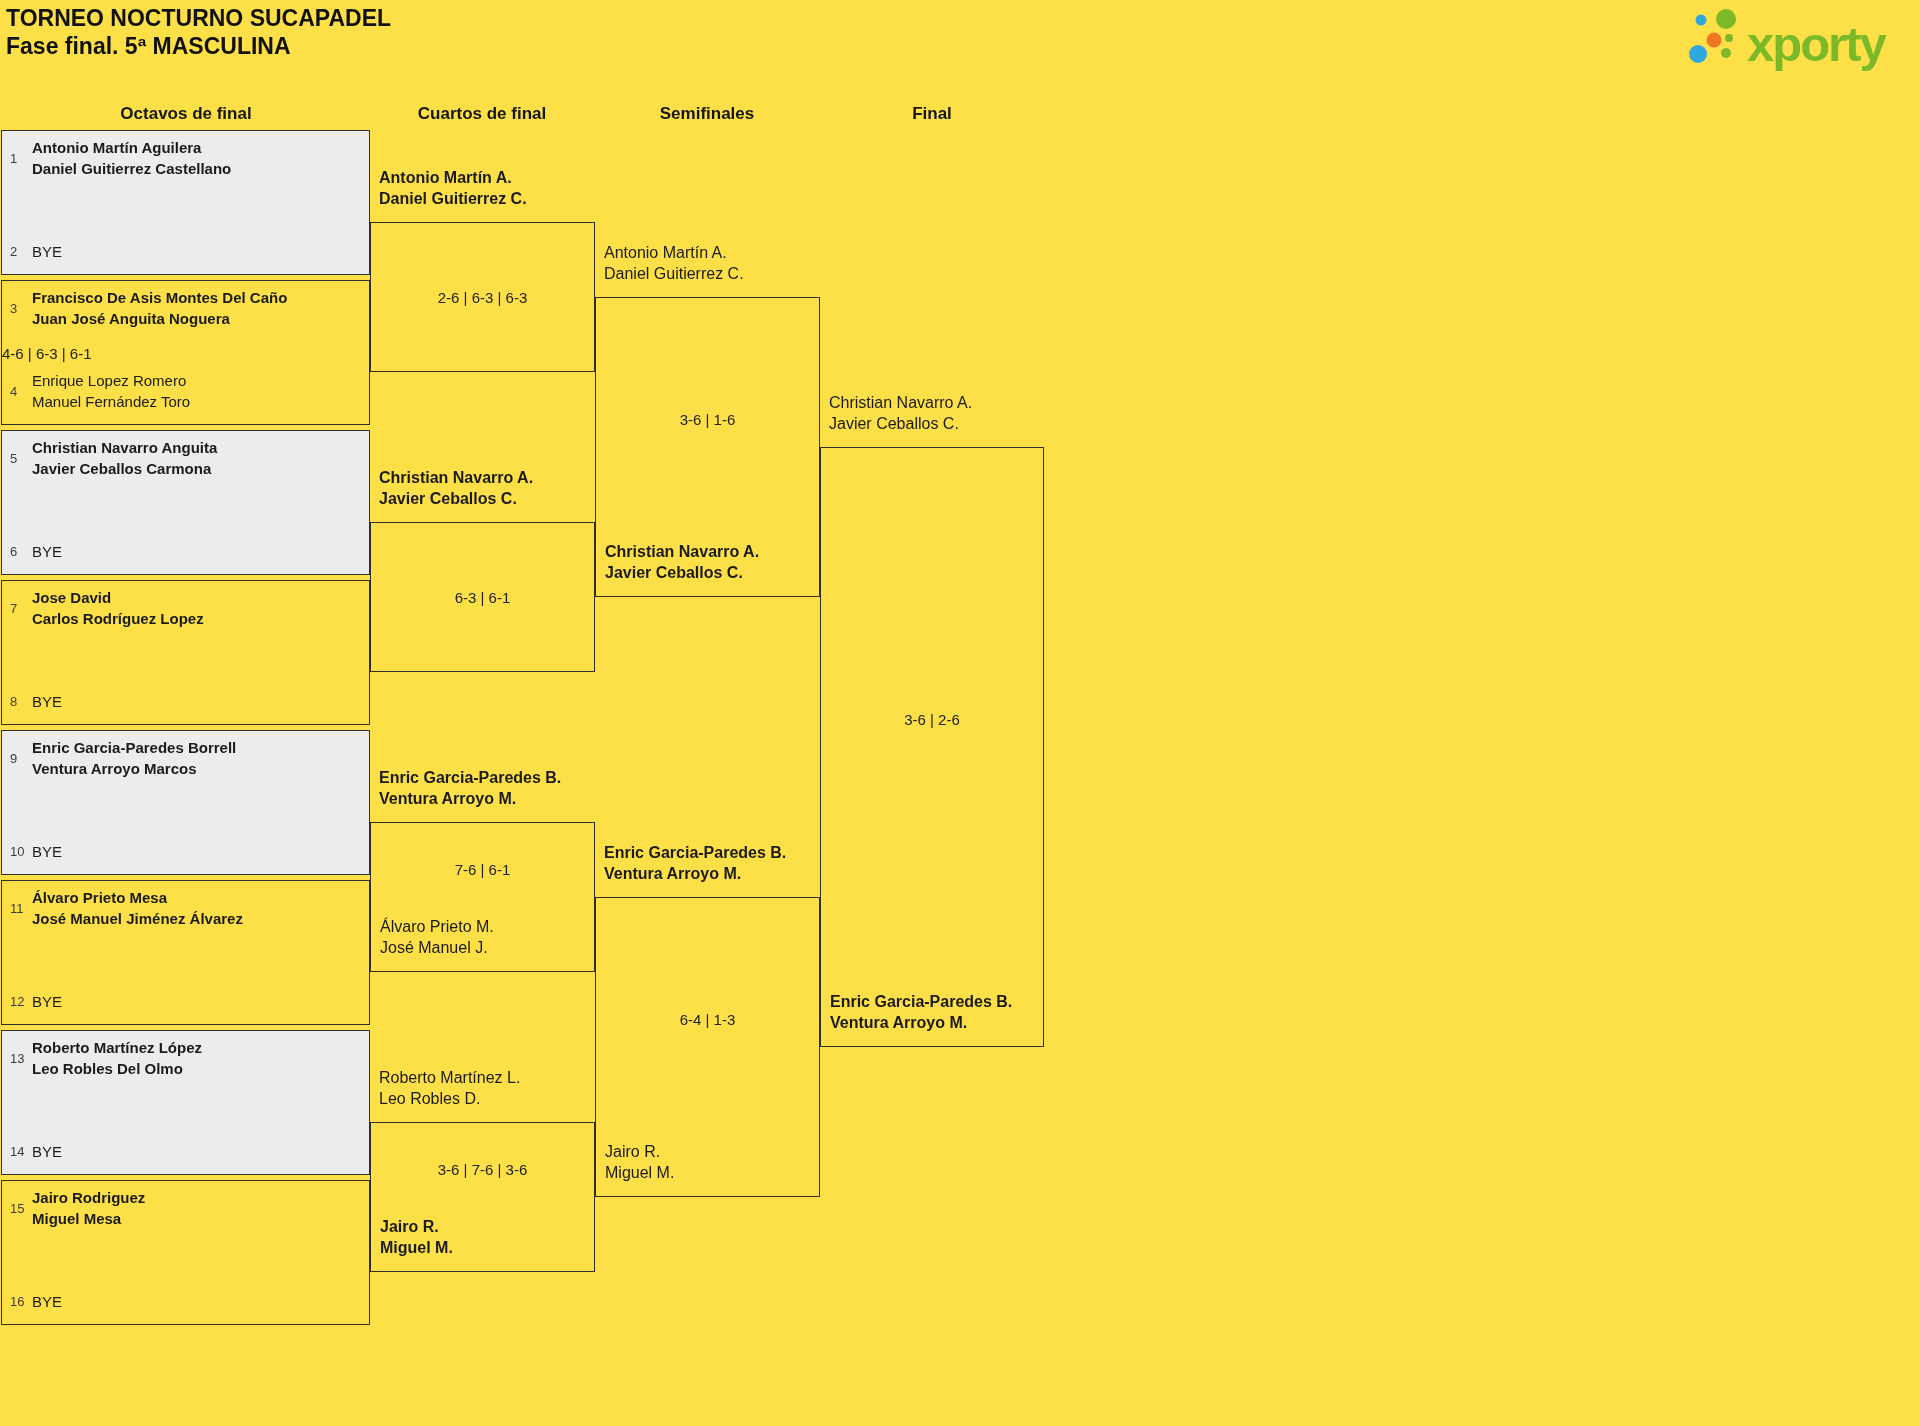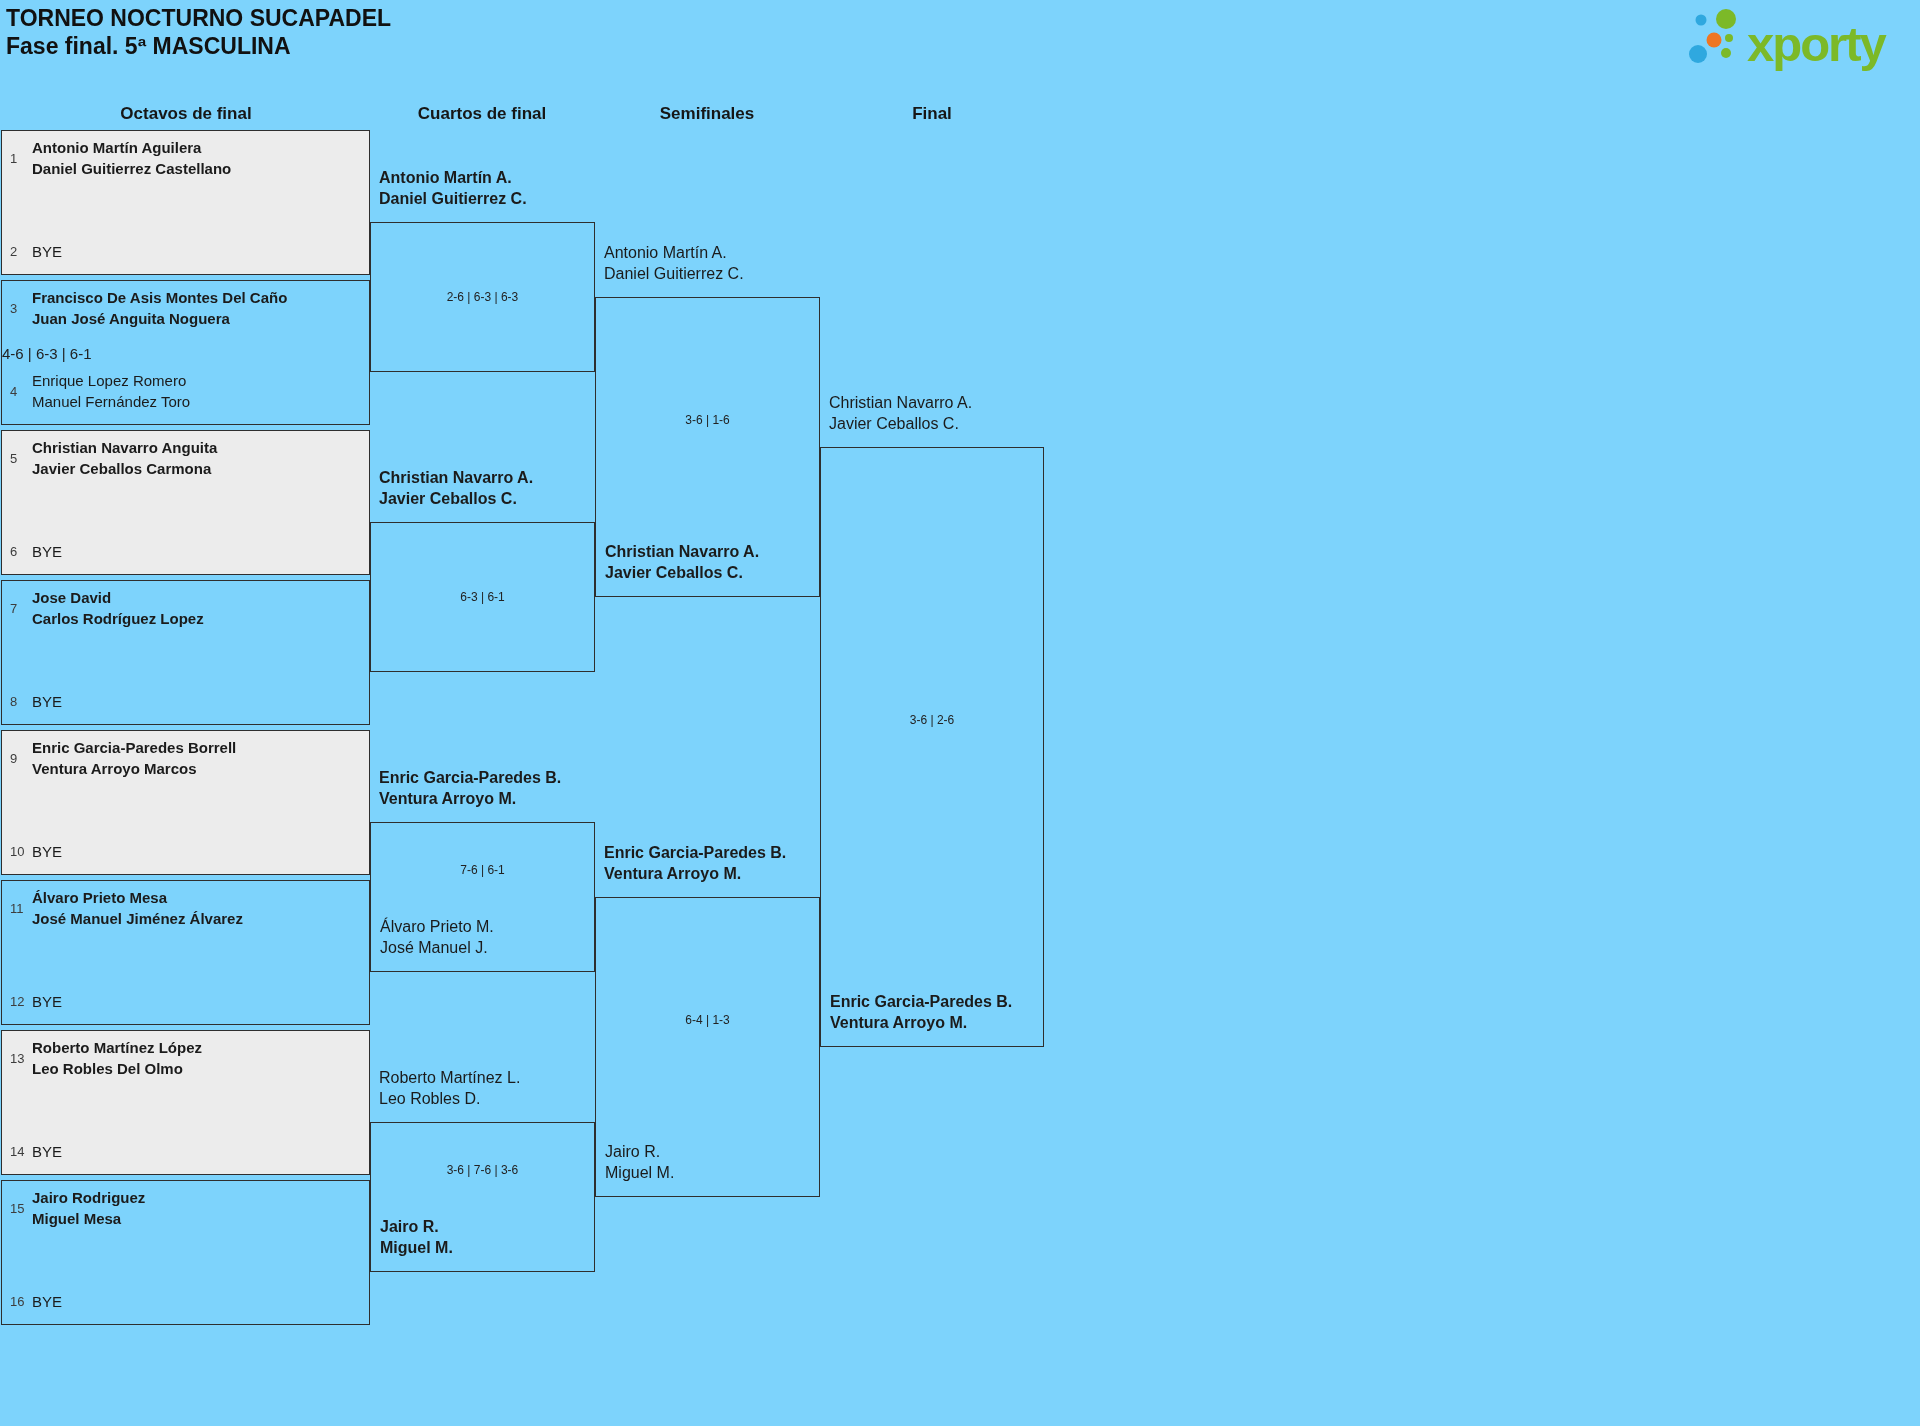--- a/index.html
+++ b/index.html
@@ -1,17 +1,17 @@
 <!DOCTYPE html>
 <html><head>
 <meta charset="utf-8">
 <style>
   html,body{margin:0;padding:0;background:#ffffff;}
   body{font-family:"Liberation Sans","DejaVu Sans",sans-serif;color:#1b1b1b;}
-  #canvas{position:relative;width:1920px;height:1426px;background:#7dd3fc;overflow:hidden;}
+  #canvas{position:relative;width:1920px;height:1426px;background:#fde047;overflow:hidden;}
 
   
   .title{position:absolute;left:6px;top:4px;font-weight:700;font-size:23px;line-height:28px;color:#111;}
 
   
   .rh{position:absolute;top:104px;transform:translateX(-50%);font-size:17px;font-weight:600;color:#161616;white-space:nowrap;}
   .rh1{left:186px}.rh2{left:482px}.rh3{left:707px}.rh4{left:932px}
 
   
   .obox{position:absolute;left:1px;width:369px;height:145px;border:1px solid #2e2e2e;
@@ -31,21 +31,21 @@
   
   .match{position:absolute;box-sizing:border-box;margin-top:20px;}
   .q{left:370px;width:225px;height:150px;}
   .q1{top:202px}.q2{top:502px}.q3{top:802px}.q4{top:1102px}
   .s{left:595px;width:225px;height:300px;}
   .s1{top:277px}.s2{top:877px}
   .f{left:820px;top:427px;width:224px;height:600px;}
   .mbox{position:absolute;left:0;right:0;top:0;bottom:0;border:1px solid #2e2e2e;
         display:flex;flex-direction:column;box-sizing:border-box;background:transparent;}
   .sarea{flex:1;display:flex;align-items:center;justify-content:center;}
-  .mscore{font-size:12px;color:#222;text-align:center;}
+  .mscore{font-size:15px;color:#222;text-align:center;}
   .mlower{padding:0 9px 13px 9px;font-size:16px;line-height:21px;}
   .mlabel{position:absolute;bottom:calc(100% + 13px);left:9px;right:2px;
           font-size:16px;line-height:21px;}
 
   
   .logo{position:absolute;left:1685px;top:0;width:235px;height:75px;}
 </style>
 </head>
 <body>
 

